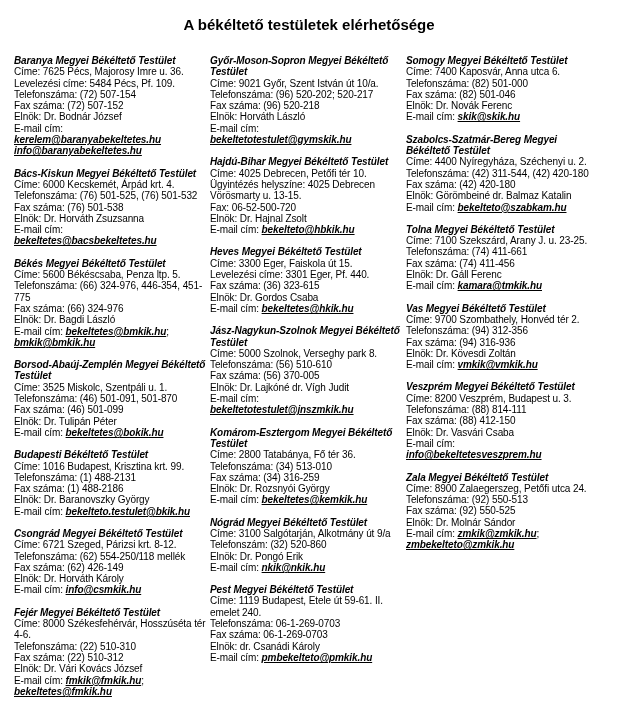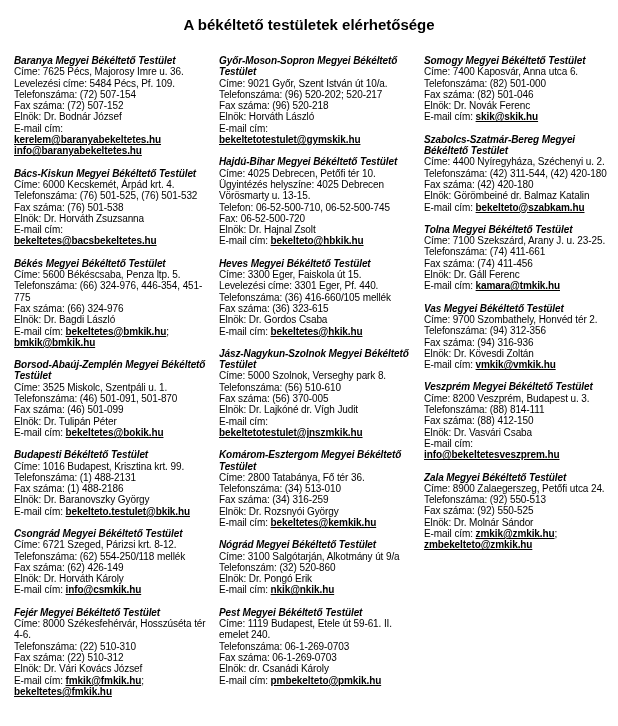--- a/index.html
+++ b/index.html
@@ -21,21 +21,20 @@
     font-weight: bold;
     text-align: center;
     margin: 16px 0 22px 0;
     letter-spacing: 0;
   }
   .cols {
     display: flex;
     flex-direction: row;
     padding-left: 14px;
     padding-right: 20px;
-    gap: 9px;
   }
   .col {
     width: 196px;
     flex: 0 0 196px;
   }
   .block {
     margin: 0 0 11px 0;
     font-size: 10px;
     line-height: 11.3px;
     letter-spacing: -0.1px;
@@ -43,20 +42,21 @@
   .bname {
     font-weight: bold;
     font-style: italic;
   }
   .bline { }
   a.email {
     color: #000000;
     font-weight: bold;
     text-decoration: underline;
     cursor: pointer;
+    font-style: italic;
   }
 </style>
 </head>
 <body>
 
 <div class="page">
   <div class="title">A békéltető testületek elérhetősége</div>
   <div class="cols">
       <div class="col">
         <div class="block">
@@ -127,30 +127,28 @@
           <div class="bline"><span>Telefonszáma: (96) 520-202; 520-217</span></div>
           <div class="bline"><span>Fax száma: (96) 520-218</span></div>
           <div class="bline"><span>Elnök: Horváth László</span></div>
           <div class="bline"><span>E-mail cím:</span></div>
           <div class="bline"><a class="email" href="#">bekeltetotestulet@gymskik.hu</a></div>
         </div>
         <div class="block">
           <div class="bname">Hajdú-Bihar Megyei Békéltető Testület</div>
           <div class="bline"><span>Címe: 4025 Debrecen, Petőfi tér 10.</span></div>
           <div class="bline"><span>Ügyintézés helyszíne: 4025 Debrecen Vörösmarty u. 13-15.</span></div>
-          <div class="bline"><span>Telefon: 06-52-500-710, 06-52-500-745</span></div>
           <div class="bline"><span>Fax: 06-52-500-720</span></div>
           <div class="bline"><span>Elnök: Dr. Hajnal Zsolt</span></div>
           <div class="bline"><span>E-mail cím: </span><a class="email" href="#">bekelteto@hbkik.hu</a></div>
         </div>
         <div class="block">
           <div class="bname">Heves Megyei Békéltető Testület</div>
           <div class="bline"><span>Címe: 3300 Eger, Faiskola út 15.</span></div>
           <div class="bline"><span>Levelezési címe: 3301 Eger, Pf. 440.</span></div>
-          <div class="bline"><span>Telefonszáma: (36) 416-660/105 mellék</span></div>
           <div class="bline"><span>Fax száma: (36) 323-615</span></div>
           <div class="bline"><span>Elnök: Dr. Gordos Csaba</span></div>
           <div class="bline"><span>E-mail cím: </span><a class="email" href="#">bekeltetes@hkik.hu</a></div>
         </div>
         <div class="block">
           <div class="bname">Jász-Nagykun-Szolnok Megyei Békéltető Testület</div>
           <div class="bline"><span>Címe: 5000 Szolnok, Verseghy park 8.</span></div>
           <div class="bline"><span>Telefonszáma: (56) 510-610</span></div>
           <div class="bline"><span>Fax száma: (56) 370-005</span></div>
           <div class="bline"><span>Elnök: Dr. Lajkóné dr. Vígh Judit</span></div>

